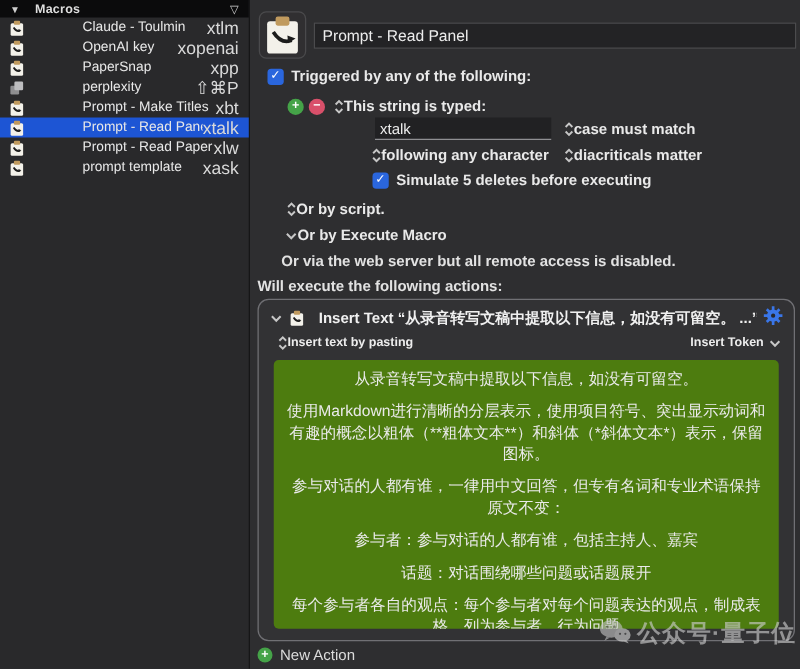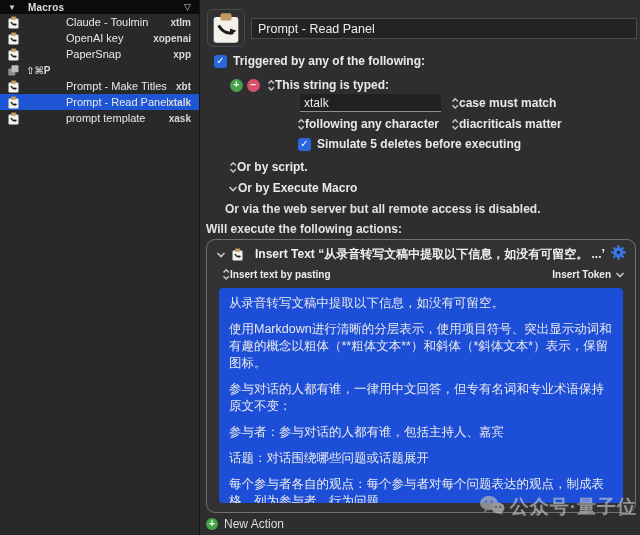--- a/index.html
+++ b/index.html
@@ -13,21 +13,21 @@
   #sidebar-header { height:14px; background:#0b0b0c; display:flex; align-items:center;
                     padding:0 8px; font-size:10px; font-weight:bold; color:#dedede; }
   #sidebar-header .hdr-left { width:20px; font-size:8px; color:#cfcfcf; }
   #sidebar-header .hdr-title { flex:1; text-align:left; letter-spacing:.2px; }
   #sidebar-header .hdr-right { width:20px; text-align:right; font-size:9px; color:#cfcfcf; }
   .srow { position:relative; height:16px; display:flex; align-items:center;
           padding:0 8px 0 7px; font-size:11px; color:#e8e8e8; cursor:default; }
   .srow.sel { background:#1d55d4; }
   .sicon { width:13px; height:13px; margin-right:6px; flex:0 0 auto; display:flex; }
   .slabel { flex:1; white-space:nowrap; overflow:hidden; font-weight:500;margin-left:40px; }
-  .skey { font-size:10px; color:#d9d9d9; font-weight:700; }
+  .skey { font-size:14px; color:#d9d9d9; font-weight:400; }
 
   
   #main { position:absolute; left:201px; top:0; width:439px; height:535px; }
   .abs { position:absolute; }
 
   #macro-icon-tile { left:6px; top:9px; width:38px; height:38px; background:#302f31;
                      border:1px solid #4a4a4c; border-radius:6px;
                      display:flex; align-items:center; justify-content:center; }
   #title-input { left:50px; top:18px; width:386px; height:21px; background:#232325;
                  border:1px solid #4b4b4d; color:#ececec; font-size:12.5px; padding:0 6px;
@@ -57,22 +57,22 @@
   #action-box { left:5px; top:239px; width:430px; height:274px; background:#323234;
                 border:1.5px solid #707074; border-radius:9px; }
   #action-h1 { position:absolute; left:9px; top:6px; right:30px; display:flex;
                align-items:center; gap:5px; font-size:12px; color:#f0f0f0;
                white-space:nowrap; overflow:hidden; }
   #gear { position:absolute; right:8px; top:4px; width:17px; height:17px; }
   #action-h2 { position:absolute; left:15px; right:10px; top:28px; display:flex;
                align-items:center; font-size:10px; font-weight:bold; color:#ededed; }
   #action-h2 .spacer { flex:1; }
   #action-textarea { position:absolute; left:12px; right:12px; top:48px; bottom:9px;
-                     background:#1d4ed8; border-radius:4px; padding:7px 10px;
-                     overflow:hidden; }
+                     background:#4d7c0f; border-radius:4px; padding:7px 10px;
+                     overflow:hidden;text-align:center; }
   #action-textarea p { font-size:12.5px; line-height:17px; color:#eaeaea;
                        margin-bottom:9px; font-weight:500; }
 
   #new-action { left:5px; top:517px; display:flex; align-items:center; gap:6px; }
   #new-action .rlabel { color:#dcdcdc; }
 
   
   #watermark { position:absolute; right:3px; top:494px; display:flex; align-items:center;
                gap:5px; opacity:.62; pointer-events:none; }
   #watermark .wm-text { font-size:19px; font-weight:bold; color:#cfcfcf; letter-spacing:1px; }
@@ -134,39 +134,49 @@
       <span class="slabel">PaperSnap</span>
       <span class="skey">xpp</span>
     </div>
     <div class="srow">
       <span class="sicon">
         <svg viewBox="0 0 12 13" width="13" height="13">
           <rect x="0.8" y="4.5" width="7" height="7" rx="1" fill="#8e8e90"></rect>
           <rect x="4" y="1.2" width="7" height="7" rx="1" fill="#bdbdbf"></rect>
         </svg>
       </span>
+      <span class="slabel">perplexity</span>
       <span class="skey">⇧⌘P</span>
     </div>
     <div class="srow">
       <span class="sicon">
           <svg viewBox="0 0 12 13" width="13" height="13">
             <use href="#clip-icon"></use>
           </svg>
         </span>
       <span class="slabel">Prompt - Make Titles</span>
       <span class="skey">xbt</span>
     </div>
     <div class="srow sel">
       <span class="sicon">
           <svg viewBox="0 0 12 13" width="13" height="13">
             <use href="#clip-icon"></use>
           </svg>
         </span>
       <span class="slabel">Prompt - Read Panel</span>
       <span class="skey">xtalk</span>
+    </div>
+    <div class="srow">
+      <span class="sicon">
+          <svg viewBox="0 0 12 13" width="13" height="13">
+            <use href="#clip-icon"></use>
+          </svg>
+        </span>
+      <span class="slabel">Prompt - Read Paper</span>
+      <span class="skey">xlw</span>
     </div>
     <div class="srow">
       <span class="sicon">
           <svg viewBox="0 0 12 13" width="13" height="13">
             <use href="#clip-icon"></use>
           </svg>
         </span>
       <span class="slabel">prompt template</span>
       <span class="skey">xask</span>
     </div>

